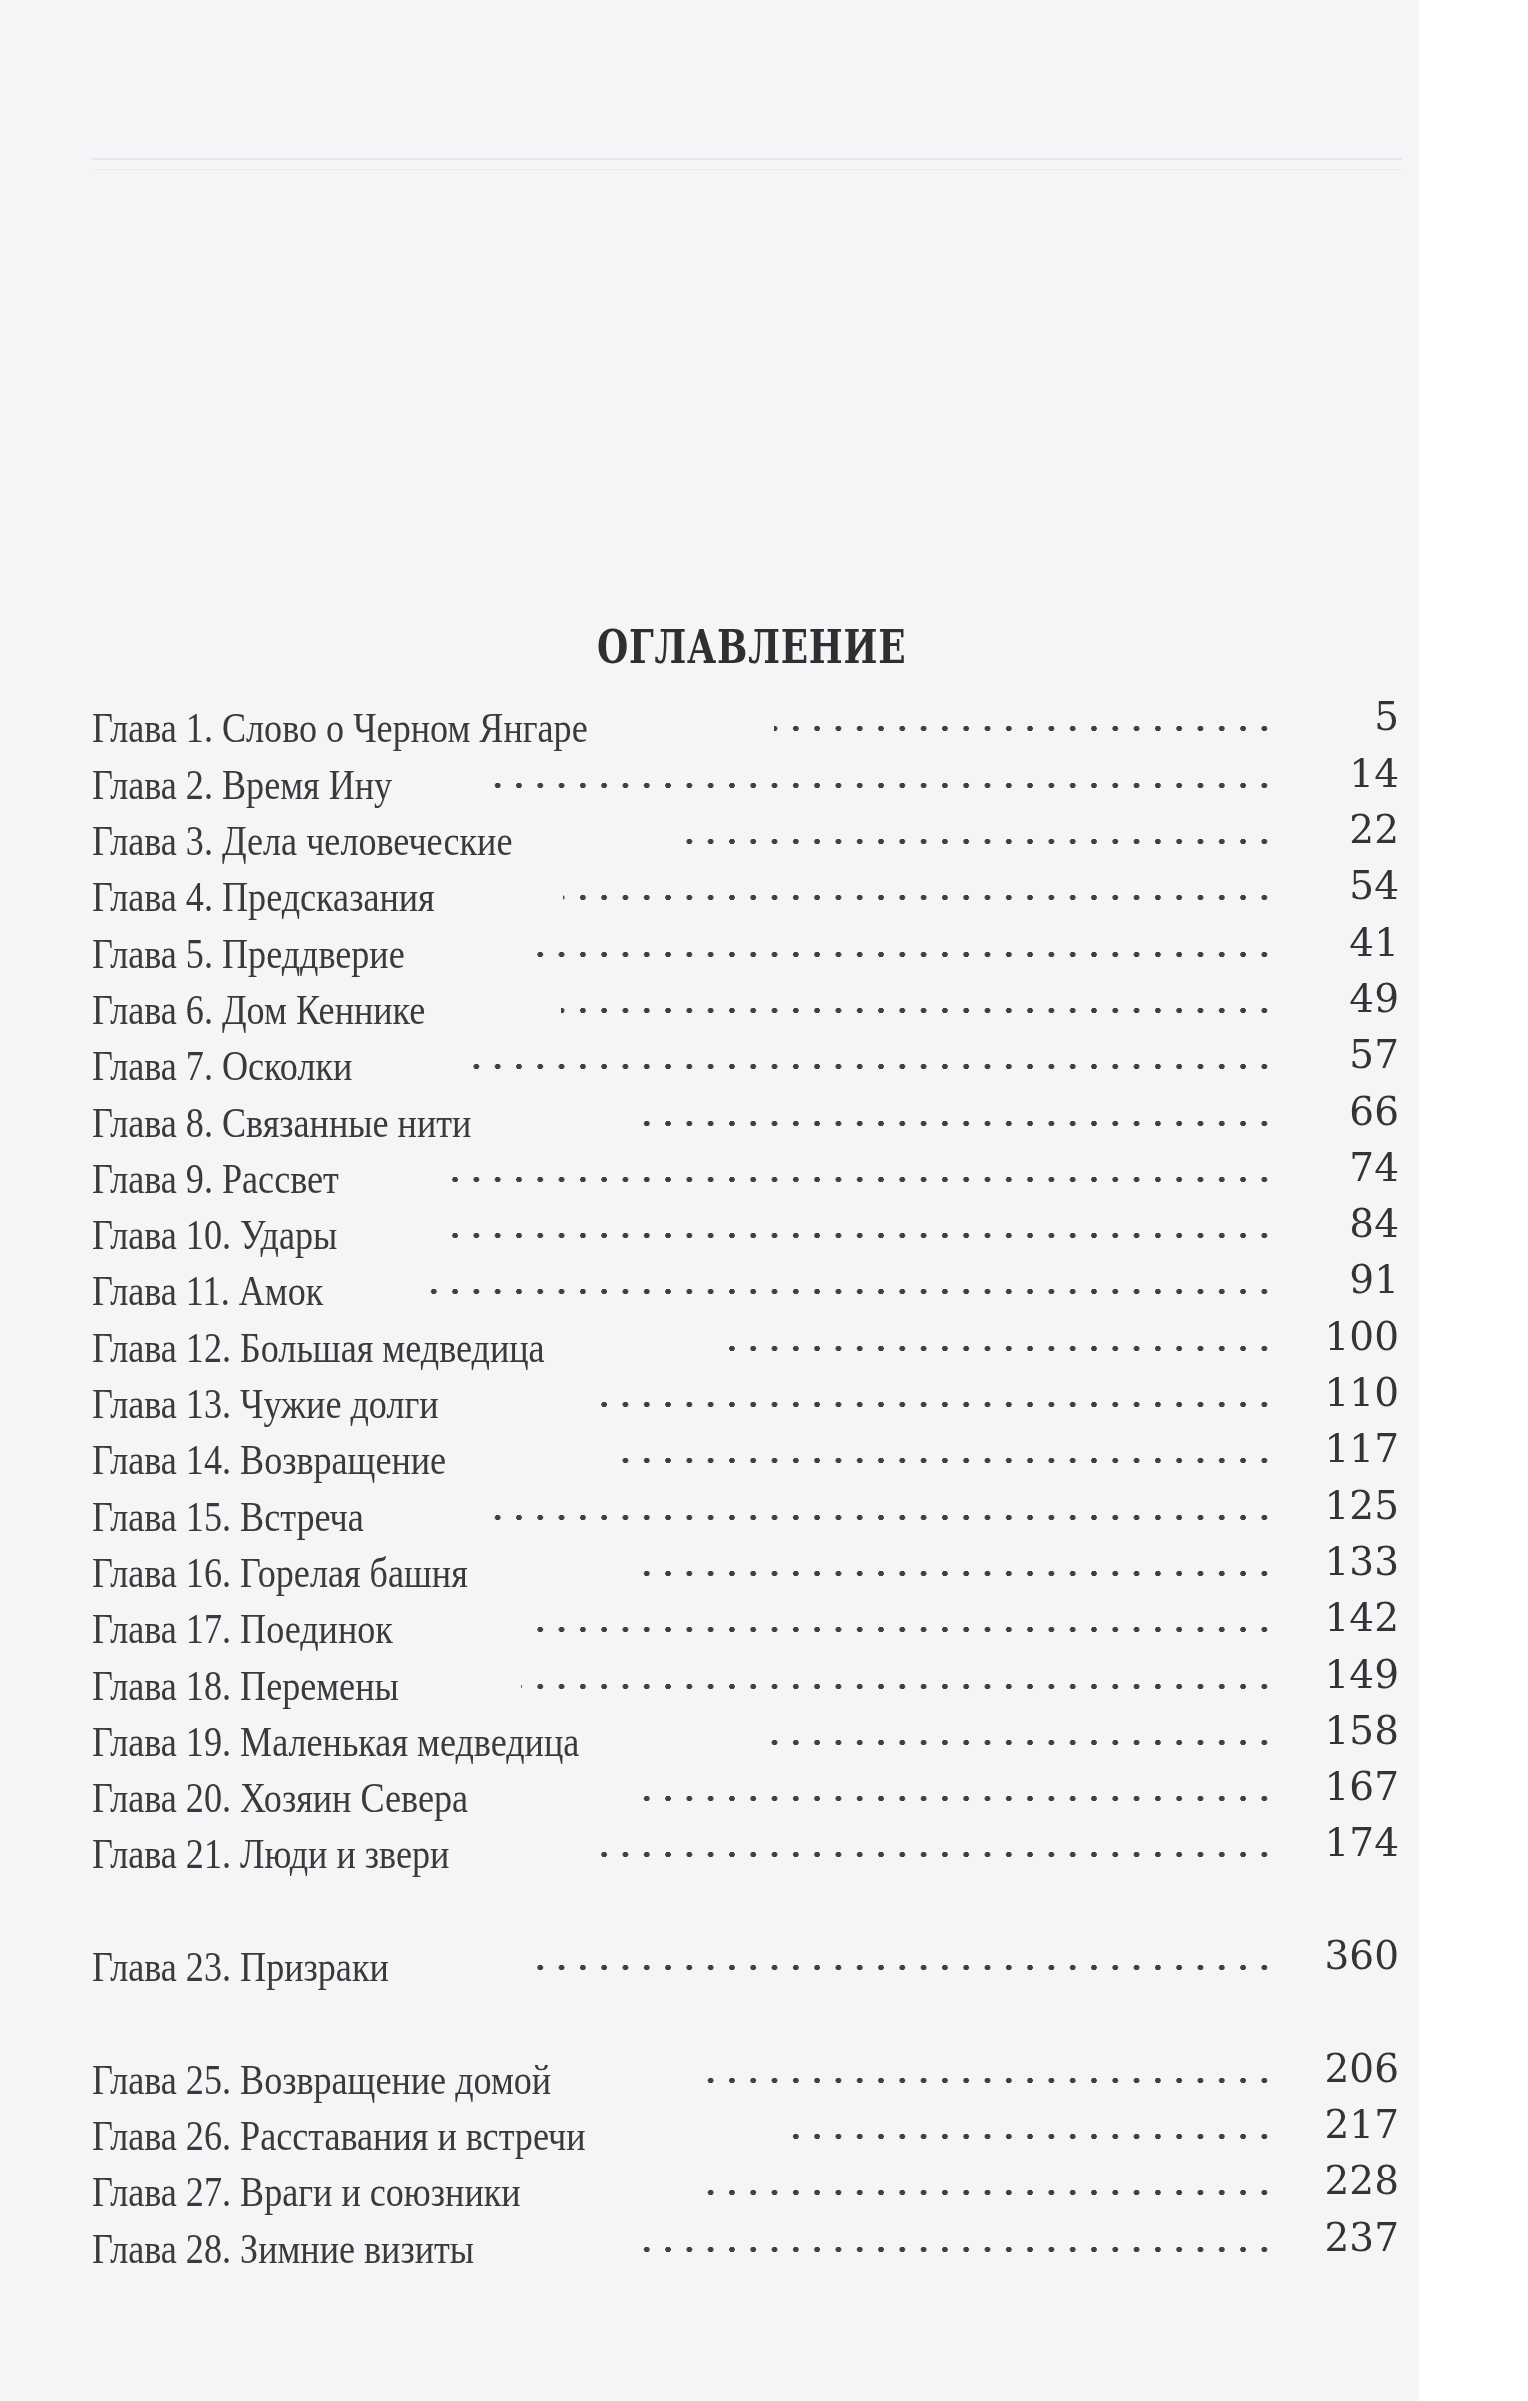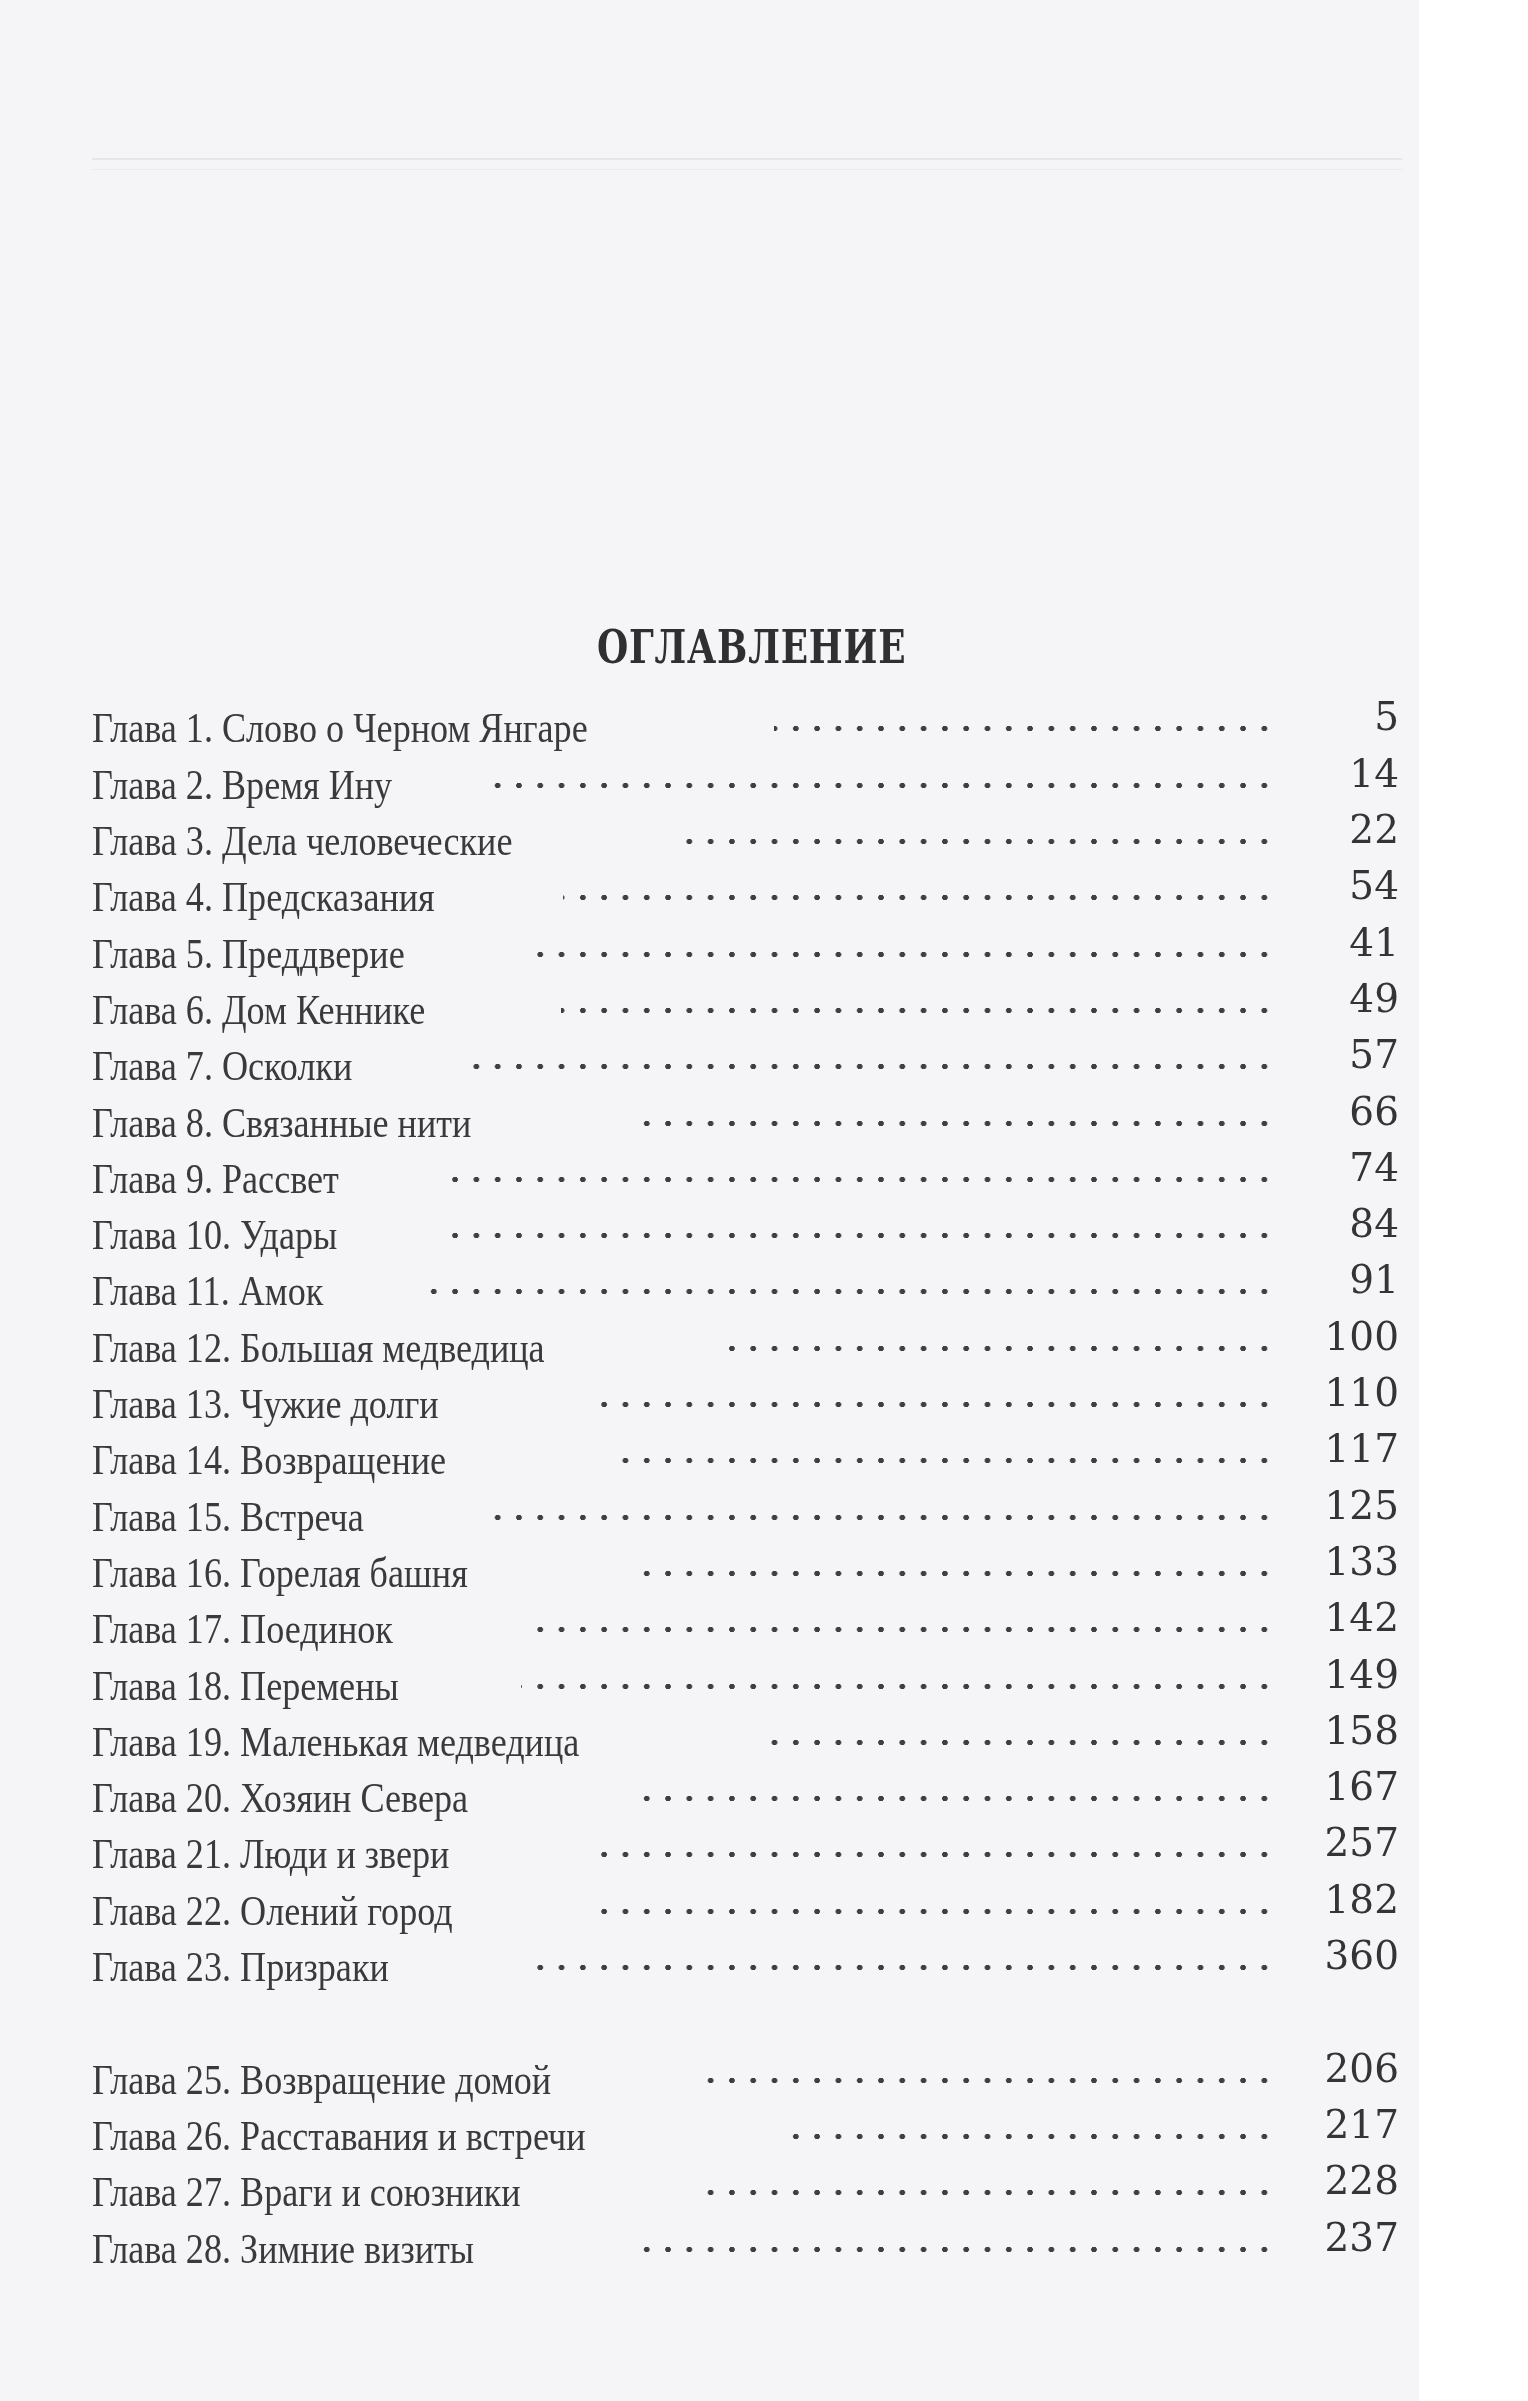--- a/index.html
+++ b/index.html
@@ -211,26 +211,21 @@
     <span class="toc-page">158</span>
   </div>
     <div class="toc-row" style="top: 1773px;">
     <span class="toc-label">Глава 20.  Хозяин Севера</span>
     <span class="toc-dots" style="left: 538px;"></span>
     <span class="toc-page">167</span>
   </div>
     <div class="toc-row" style="top: 1829px;">
     <span class="toc-label">Глава 21. Люди и звери</span>
     <span class="toc-dots" style="left: 499px;"></span>
-    <span class="toc-page">257</span>
-  </div>
-    <div class="toc-row" style="top: 1886px;">
-    <span class="toc-label">Глава 22. Олений город</span>
-    <span class="toc-dots" style="left: 499px;"></span>
-    <span class="toc-page">182</span>
+    <span class="toc-page">174</span>
   </div>
     <div class="toc-row" style="top: 1942px;">
     <span class="toc-label">Глава 23. Призраки</span>
     <span class="toc-dots" style="left: 434px;"></span>
     <span class="toc-page">360</span>
   </div>
     <div class="toc-row" style="top: 2055px;">
     <span class="toc-label">Глава 25. Возвращение домой</span>
     <span class="toc-dots" style="left: 613px;"></span>
     <span class="toc-page">206</span>

